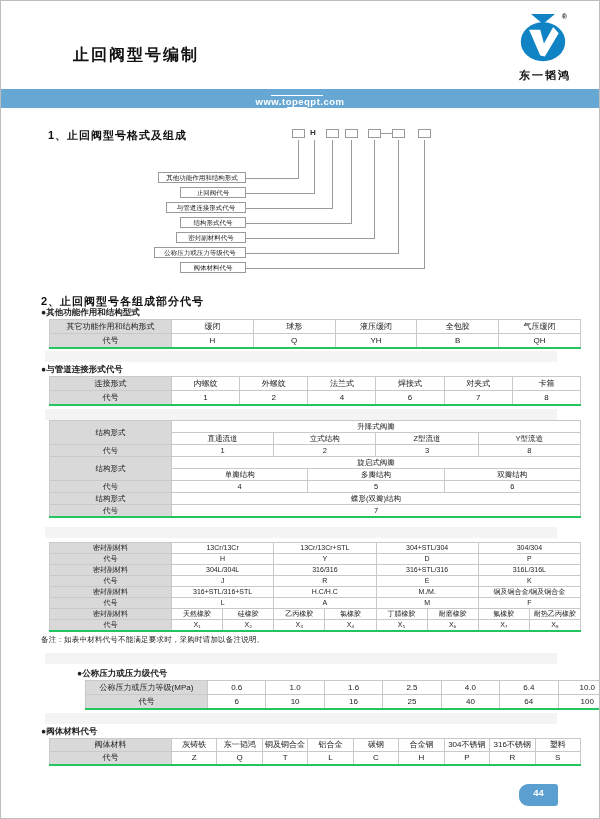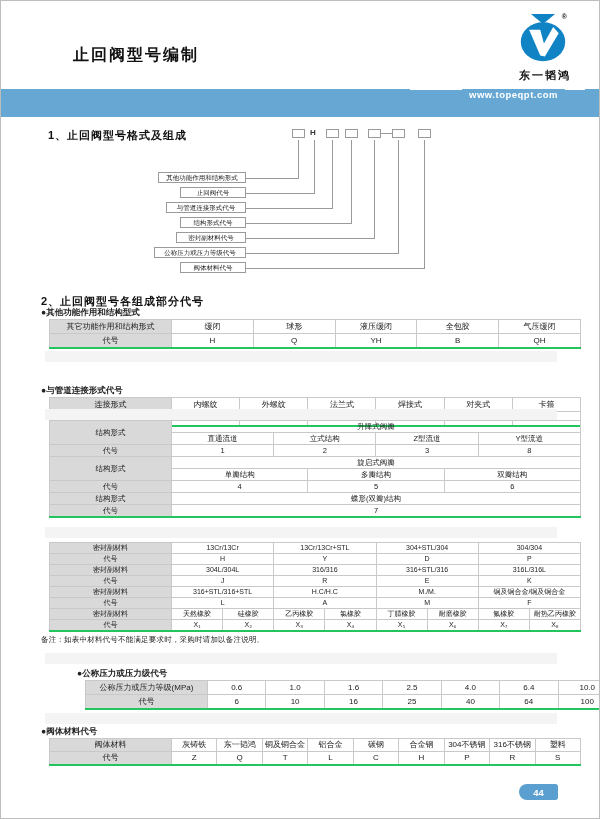--- a/index.html
+++ b/index.html
@@ -4,22 +4,22 @@
 <style>
   html,body{margin:0;padding:0;background:#ededed;}
   .page{position:relative;width:600px;height:819px;margin:0 auto;background:#fff;
         border:1px solid #bdbdbd;box-sizing:border-box;overflow:hidden;
         font-family:"Liberation Sans","DejaVu Sans",sans-serif;color:#111;}
   
   .doc-title{position:absolute;left:47px;top:44px;font-size:16px;font-weight:bold;letter-spacing:2px;margin-left:25px;}
   .logo-wrap{position:absolute;left:490px;top:12px;width:80px;text-align:right;}
   .logo-reg{position:absolute;right:4px;top:0;font-size:7px;font-weight:bold;}
   .brand{font-size:11px;font-weight:bold;letter-spacing:2px;margin-top:1px;}
-  .banner{position:absolute;left:0;top:88px;width:100%;height:28px;background:#66a7d4;
-          display:flex;justify-content:flex-end;}
+  .banner{position:absolute;left:0;top:88px;width:100%;height:19px;background:#66a7d4;
+          display:flex;align-items:center;justify-content:flex-end;flex-direction:column;}
   .banner .dash{height:1px;background:#fff;}
   .dash-l{width:52px;margin-right:7px;}
   .dash-r{width:20px;margin-left:7px;margin-right:14px;}
   .banner-url{color:#fff;font-size:9.5px;font-weight:bold;letter-spacing:.5px;}
   
   .sec-h{position:absolute;font-size:11px;font-weight:bold;letter-spacing:1px;}
   
   .diagram{position:absolute;left:0;top:126px;width:600px;height:160px;}
   .fbox{position:absolute;width:13px;height:9px;border:1px solid #9a9a9a;background:#fff;box-sizing:border-box;}
   .fcode{position:absolute;font-size:8px;line-height:10px;font-weight:bold;color:#333;}
@@ -35,21 +35,21 @@
   table.tbl td{border:1px solid #c9c9c9;text-align:center;padding:0;overflow:hidden;white-space:nowrap;}
   table.tbl td.hd{background:#d9d9d9;}
   col.c-hd{width:122px;}
   .t13 td{height:13px;line-height:13px;}
   .t12 td{height:12px;line-height:12px;}
   .t11 td{height:11px;line-height:11px;font-size:7.5px;}
   .t10 td{height:10px;line-height:10px;font-size:7px;}
   .note{font-size:7.5px;color:#222;margin-top:3px;margin-left:-8px;letter-spacing:.2px;}
   .band{position:absolute;left:44px;width:512px;height:11px;background:#f4f4f4;}
   
-  .page-badge{position:absolute;left:518px;top:783px;width:39px;height:16px;background:#5b9fd0;
+  .page-badge{position:absolute;left:518px;top:783px;width:39px;height:22px;background:#5b9fd0;
               color:#fff;font-size:9.5px;font-weight:bold;text-align:center;line-height:18px;
               border-radius:9px 3px 3px 9px;}
 </style>
 </head>
 <body>
 
 <div class="page">
 
   <div class="doc-title">止回阀型号编制</div>
 
@@ -135,21 +135,21 @@
         <td>Q</td>
         <td>YH</td>
         <td>B</td>
         <td>QH</td>
       </tr>
     </tbody>
       </table>
   </div>
   <div class="band" style="top:350px;"></div>
 
-  <div class="block" style="top:384px;">
+  <div class="block" style="top:363px;">
     <div class="tbl-title">●与管道连接形式代号</div>
     <table class="tbl t13">
       <colgroup>
           <col class="c-hd">
           <col>
           <col>
           <col>
           <col>
           <col>
           <col>

